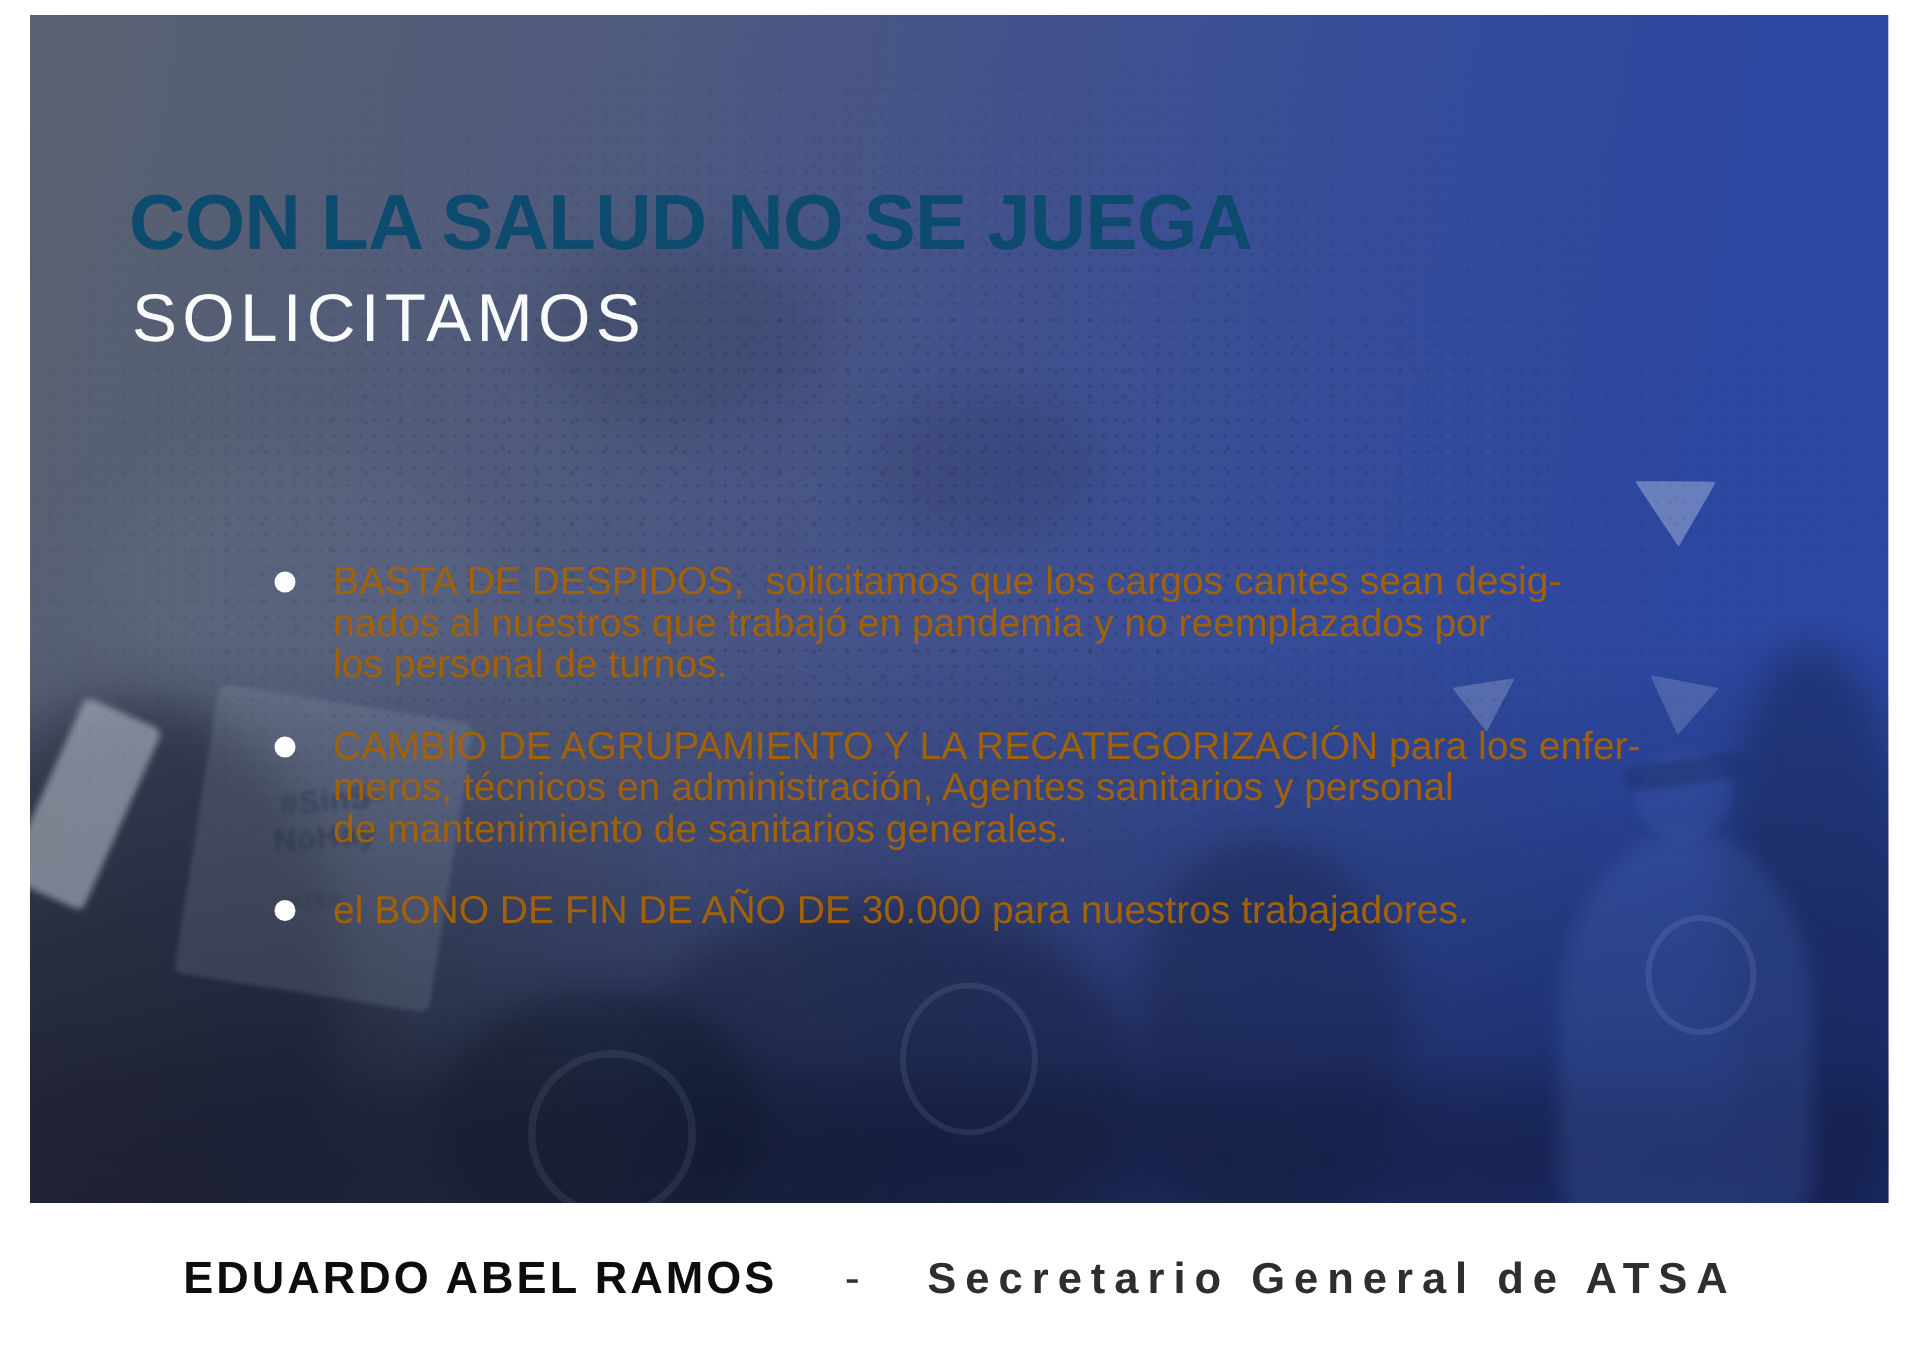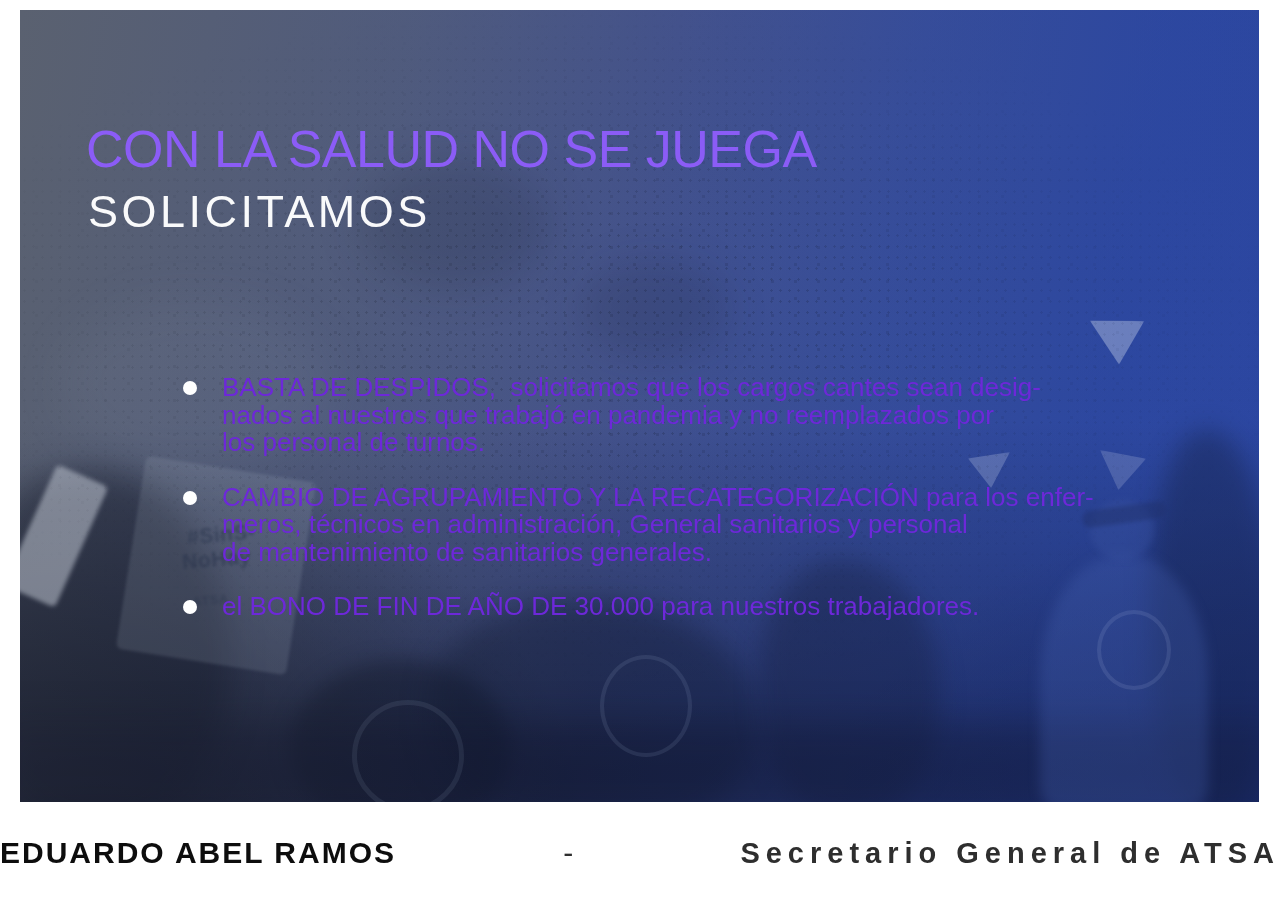--- a/index.html
+++ b/index.html
@@ -111,21 +111,21 @@
     position: absolute; inset: 0;
     background: linear-gradient(100deg, rgba(90,97,112,0.30), rgba(58,79,151,0.14) 50%, rgba(44,71,160,0.32));
     mix-blend-mode: normal;
   }
 
   
   .content { position: absolute; inset: 0; z-index: 5; }
 
   .title {
     position: absolute; left: 66px; top: 112px;
-    color: #8b5cf6; font-size: 52px; font-weight: 400;
+    color: #0c4a6e; font-size: 52px; font-weight: 700;
     letter-spacing: -0.5px; line-height: 1.05; white-space: pre;
   }
   .subtitle {
     position: absolute; left: 68px; top: 178px;
     color: rgba(255,255,255,0.97); font-size: 45px; font-weight: 400;
     letter-spacing: 3.5px; line-height: 1.05; white-space: pre; text-align: center;
   }
 
   .logo { position: absolute; left: 998px; top: 58px; width: 182px; height: 182px; }
 
@@ -134,28 +134,28 @@
     list-style: none; width: 960px;
   }
   .bullets li {
     display: flex; align-items: flex-start;
     margin-bottom: 27px;
   }
   .dot {
     flex: 0 0 14px; width: 14px; height: 14px; border-radius: 50%;
     background: #ffffff; margin-top: 7px; margin-right: 25px;
   }
-  .b-lines { color: #6d28d9; font-size: 26px; line-height: 27.5px; font-weight: 400; }
+  .b-lines { color: #a16207; font-size: 26px; line-height: 27.5px; font-weight: 400; }
   .b-lines .line { white-space: pre; }
 
   
   .footer {
     position: absolute; left: 0; top: 802px; width: 1280px; height: 102px;
     background: #ffffff;
-    display: flex; align-items: center; justify-content: space-between;
+    display: flex; align-items: center; justify-content: center;
     padding-bottom: 0;
     gap: 31px;
   }
   .footer .name {
     color: #0d0d0d; font-size: 30px; font-weight: 800; letter-spacing: 2px;
     white-space: pre;
   }
   .footer .sep {
     color: #2e2e2e; font-size: 30px; font-weight: 400; margin: 0 14px;
   }
@@ -219,21 +219,21 @@
           <div class="b-lines">
             <div class="line">BASTA DE DESPIDOS,  solicitamos que los cargos cantes sean desig-</div>
             <div class="line">nados al nuestros que trabajó en pandemia y no reemplazados por</div>
             <div class="line">los personal de turnos.</div>
           </div>
         </li>
         <li>
           <span class="dot"></span>
           <div class="b-lines">
             <div class="line">CAMBIO DE AGRUPAMIENTO Y LA RECATEGORIZACIÓN para los enfer-</div>
-            <div class="line">meros, técnicos en administración, General sanitarios y personal</div>
+            <div class="line">meros, técnicos en administración, Agentes sanitarios y personal</div>
             <div class="line">de mantenimiento de sanitarios generales.</div>
           </div>
         </li>
         <li>
           <span class="dot"></span>
           <div class="b-lines">
             <div class="line">el BONO DE FIN DE AÑO DE 30.000 para nuestros trabajadores.</div>
           </div>
         </li>
       </ul>

